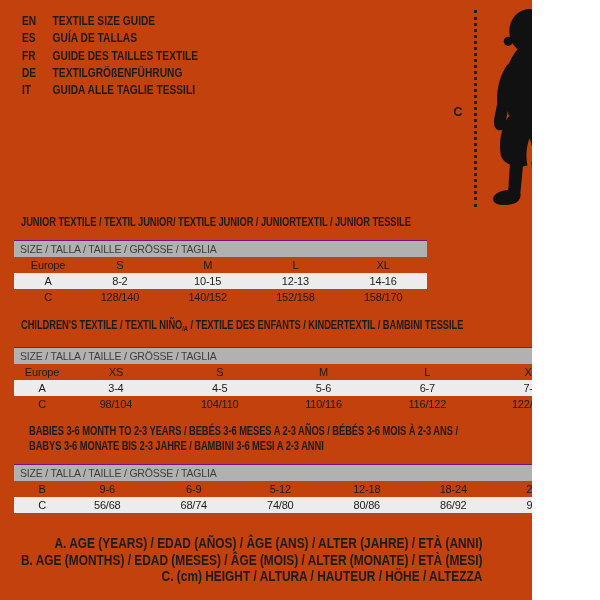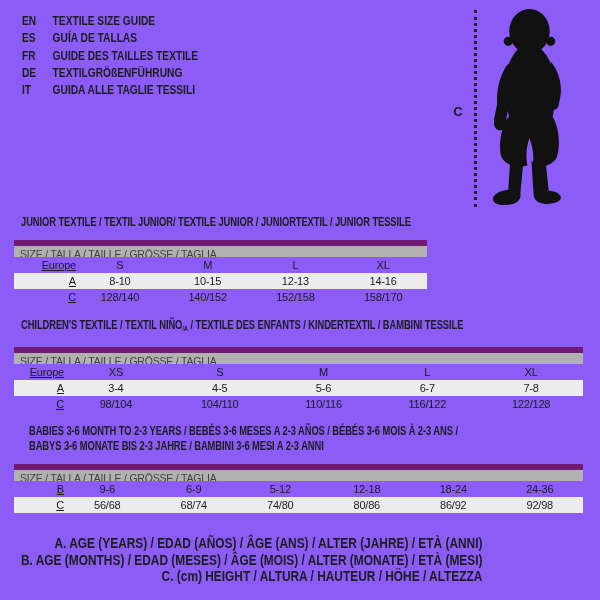--- a/index.html
+++ b/index.html
@@ -1,17 +1,17 @@
 <!DOCTYPE html>
 <html><head>
 <meta charset="utf-8">
 <style>
   html,body { margin:0; padding:0; background:#fff; }
   .canvas {
-    position:relative; width:600px; height:600px; background:#8b5cf6;
+    position:relative; width:532px; height:600px; background:#c2410c;
     font-family:"Liberation Sans", sans-serif; color:#1c1c1c; overflow:hidden;
   }
   .abs { position:absolute; }
   .condense { transform:scaleX(0.78); transform-origin:0 0; white-space:nowrap; }
   .condense85 { transform:scaleX(0.85); transform-origin:0 0; white-space:nowrap; }
 
   
   .lang-block { left:22px; top:13px; font-size:12px; font-weight:bold; line-height:17.3px; }
   .lang-row { display:flex; }
   .lang-code { display:inline-block; width:36px; }
@@ -19,30 +19,30 @@
   
   .measure-line { left:474px; top:10px; height:197px; width:0; border-left:3px dotted #222222; }
   .measure-c { left:448px; top:104px; width:20px; text-align:center; font-size:13px; font-weight:bold; }
   .baby-svg { left:483px; top:8px; }
 
   
   .tbl-title { font-size:12px; font-weight:bold; letter-spacing:-0.1px; }
   .tbl-title .subscript { font-size:7.5px; vertical-align:-2px; font-weight:bold; }
   .grid { box-sizing:border-box; }
   .bar {
-    height:17px; line-height:16px; background:#b1b1b1; border-top:6px solid #701a75;
+    height:17px; line-height:16px; background:#b1b1b1; border-top:1px solid #701a75;
     box-sizing:border-box; font-size:10.5px; color:#3e3e3e; padding-left:6px;
     letter-spacing:-0.2px; white-space:nowrap; overflow:hidden;
   }
   table.sizes { border-collapse:collapse; table-layout:fixed; width:100%; }
   table.sizes td {
     height:16px; padding:0; font-size:11px; line-height:16px;
     text-align:center; letter-spacing:-0.2px; overflow:hidden;
   }
-  table.sizes td.rowlabel { text-align:right; padding-left:6px;text-decoration:underline; }
+  table.sizes td.rowlabel { text-align:center; padding-left:6px; }
   tr.shaded { background:#ececec; }
 
   .t1 { left:14px; top:240px; width:413px; }
   .t2 { left:14px; top:347px; width:569px; }
   .t3 { left:14px; top:464px; width:569px; }
   .t1-title { left:21px; top:215px; }
   .t2-title { left:21px; top:318px; }
   .t3-title { left:21px; top:424px; line-height:15px;margin-left:8px; }
   col.lbl-wide { width:62px; }
   col.lbl-narrow { width:50px; }
@@ -106,21 +106,21 @@
       <tbody>
       <tr>
         <td class="rowlabel">Europe</td>
         <td>S</td>
         <td>M</td>
         <td>L</td>
         <td>XL</td>
       </tr>
       <tr class="shaded">
         <td class="rowlabel">A</td>
-        <td>8-10</td>
+        <td>8-2</td>
         <td>10-15</td>
         <td>12-13</td>
         <td>14-16</td>
       </tr>
       <tr>
         <td class="rowlabel">C</td>
         <td>128/140</td>
         <td>140/152</td>
         <td>152/158</td>
         <td>158/170</td>

